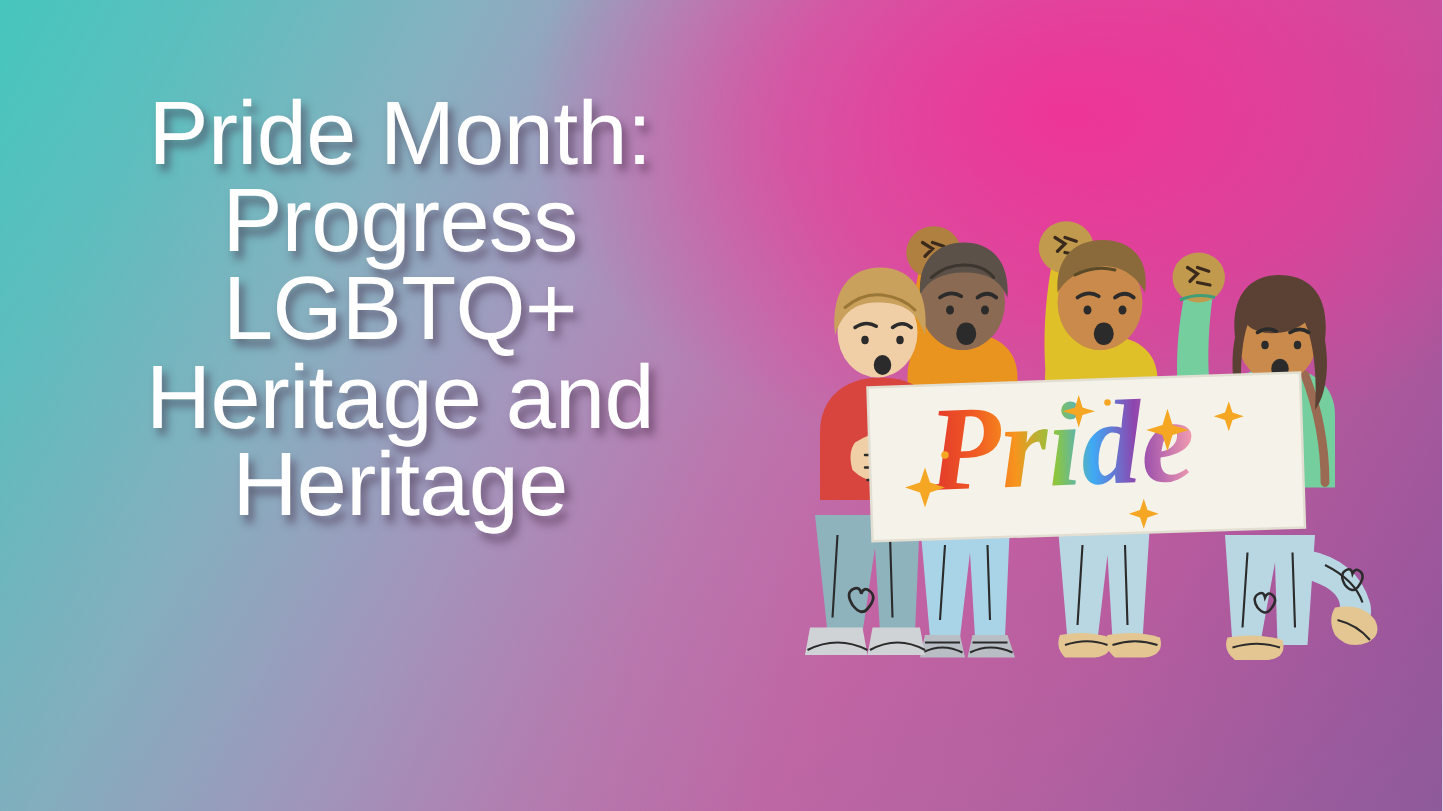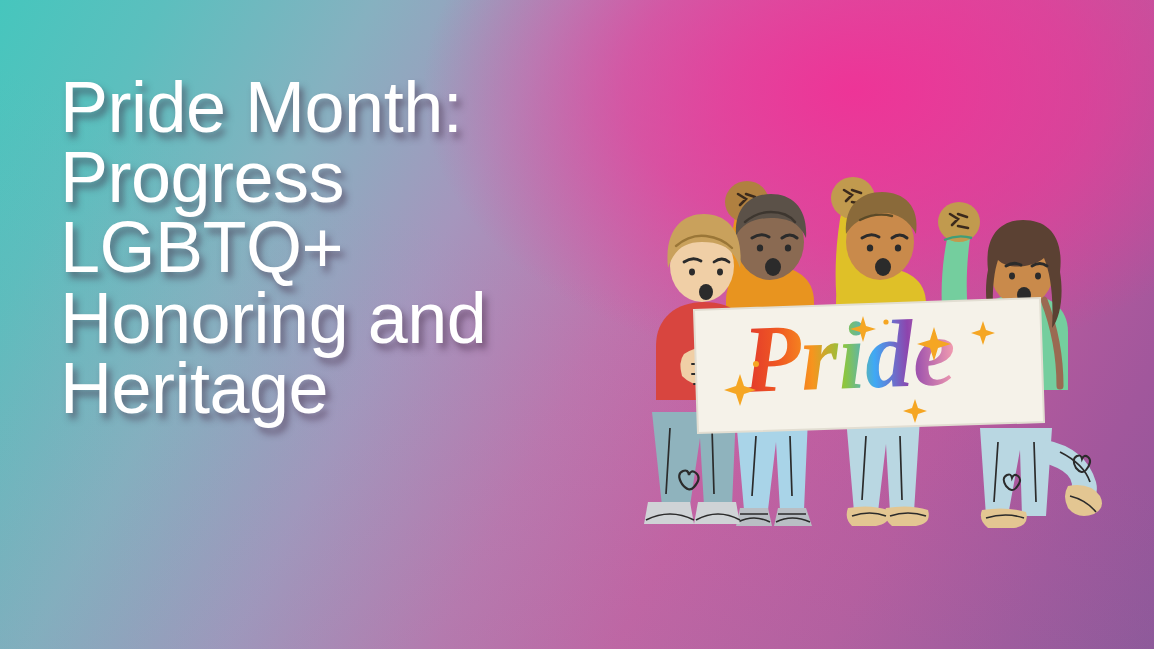--- a/index.html
+++ b/index.html
@@ -24,21 +24,21 @@
   }
   
   #stage:after{
     content:"";position:absolute;inset:0;pointer-events:none;
     background:linear-gradient(200deg, rgba(255,255,255,0.0) 45%, rgba(120,160,180,0.20) 100%);
   }
 
   
   #headline{
     position:absolute;left:60px;top:72px;width:520px;
-    text-align:left;
+    text-align:center;
     color:#ffffff;
     font-size:72px;
     line-height:0.975;
     font-weight:400;
     letter-spacing:-0.5px;
     text-shadow:4px 6px 7px rgba(60,30,55,0.50);
     z-index:6;
   }
   #headline .ln{display:block;white-space:nowrap;}
 
@@ -48,21 +48,21 @@
 </style>
 </head>
 <body>
 
 <div id="stage">
 
   <div id="headline">
     <span class="ln">Pride Month:</span>
     <span class="ln">Progress</span>
     <span class="ln">LGBTQ+</span>
-    <span class="ln">Honoring and</span>
+    <span class="ln">Heritage and</span>
     <span class="ln">Heritage</span>
   </div>
 
   <div id="art">
     <svg viewBox="0 0 470 420" xmlns="http://www.w3.org/2000/svg">
       <defs>
         <linearGradient id="prideGrad" x1="0" y1="0" x2="1" y2="0">
           <stop offset="0%" stop-color="#e0342e"></stop>
           <stop offset="18%" stop-color="#f05a22"></stop>
           <stop offset="33%" stop-color="#f7941e"></stop>

